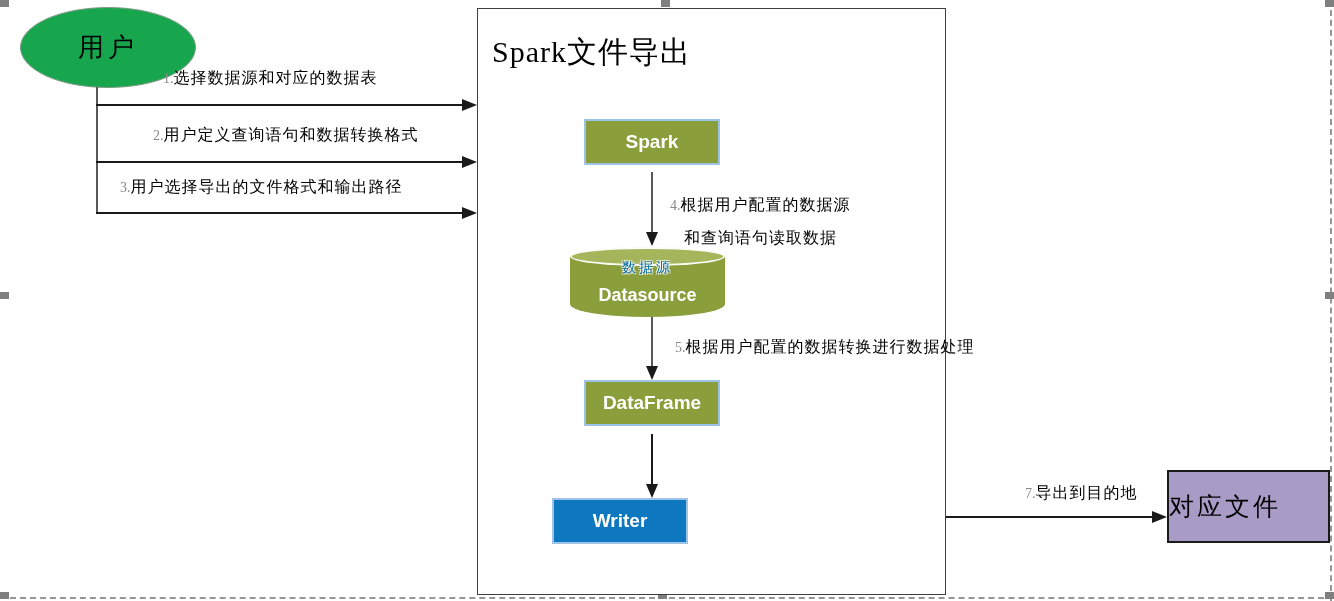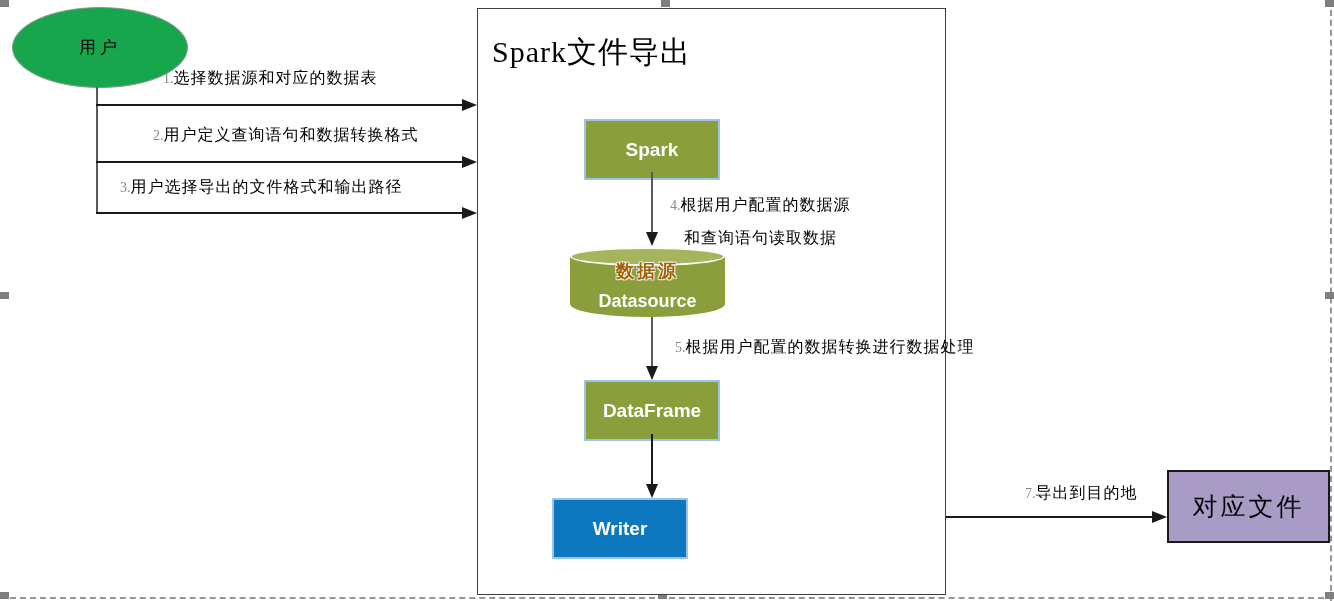--- a/index.html
+++ b/index.html
@@ -9,67 +9,67 @@
     font-family:"Liberation Serif","DejaVu Serif",serif;
     overflow:hidden;
   }
   
   .dash-right { position:absolute; left:1330px; top:0; height:601px; width:0;
     border-left:2px dashed var(--dash-gray); }
   .dash-bottom { position:absolute; left:0; top:597px; width:1334px; height:0;
     border-top:2px dashed var(--dash-gray); }
   .handle { position:absolute; width:9px; height:7px; background:var(--handle-gray); }
   
-  .actor { position:absolute; left:12px; top:7px; width:176px; height:81px;
+  .actor { position:absolute; left:20px; top:7px; width:176px; height:81px;
     background:var(--actor-green); border:1px solid #7d9c86; border-radius:50%;
     display:flex; align-items:center; justify-content:center;
-    font-size:17px; color:#000; letter-spacing:4px; }
+    font-size:26px; color:#000; letter-spacing:4px; }
   
   .hline { position:absolute; height:2px; background:var(--line); }
   .vline { position:absolute; width:2px; background:var(--connector-gray); }
   .tri-right { position:absolute; width:0; height:0;
     border-top:6px solid transparent; border-bottom:6px solid transparent;
     border-left:15px solid var(--line); }
   .tri-down { position:absolute; width:0; height:0;
     border-left:6px solid transparent; border-right:6px solid transparent;
     border-top:14px solid var(--line); }
   
   .step { position:absolute; font-size:16px; color:#000; letter-spacing:1px; white-space:nowrap; }
   .step .num { color:var(--number-gray); font-size:14px; letter-spacing:0; }
   .step .indent { display:inline-block; padding-left:14px; }
   .step2line { line-height:32px; }
   
   .frame { position:absolute; left:477px; top:8px; width:469px; height:587px;
     background:#fff; border:1px solid #3f3f3f; }
   .frame-title { position:absolute; left:492px; top:32px; font-size:30px; color:#000;
     letter-spacing:1px; }
   
-  .node { position:absolute; width:136px; height:61px;
+  .node { position:absolute; width:136px; height:46px;
     border:2px solid var(--node-border-blue);
     display:flex; align-items:center; justify-content:center;
     font-family:"Liberation Sans","DejaVu Sans",sans-serif;
     font-size:19px; font-weight:600; color:#fff; }
   .node-olive { background:var(--olive); }
   .node-blue  { background:var(--writer-blue); }
   
   .cyl { position:absolute; left:570px; top:247px; width:155px; height:70px; }
   .cyl-body { position:absolute; left:0; top:9px; width:155px; height:61px;
     background:var(--olive); border-radius:0 0 78px 78px / 0 0 13px 13px; }
   .cyl-top { position:absolute; left:0; top:0; width:155px; height:19px;
     background:var(--olive-light); border:2px solid rgba(255,255,255,.95); border-radius:50%; }
   .cyl-text { position:absolute; left:0; top:12px; width:100%; text-align:center; }
-  .cyl-cn { font-size:18px; letter-spacing:3px; color:#a16207;
+  .cyl-cn { font-size:14px; letter-spacing:3px; color:#0369a1;
     text-shadow:-1px -1px 0 rgba(255,255,255,.75), 1px -1px 0 rgba(255,255,255,.75),
-                -1px 1px 0 rgba(255,255,255,.75), 1px 1px 0 rgba(255,255,255,.75);font-weight:bold; }
+                -1px 1px 0 rgba(255,255,255,.75), 1px 1px 0 rgba(255,255,255,.75); }
   .cyl-en { font-family:"Liberation Sans","DejaVu Sans",sans-serif;
     font-size:18px; font-weight:700; color:#fff; margin-top:8px; }
   
   .output { position:absolute; left:1167px; top:470px; width:163px; height:73px;
     background:var(--output-purple); border:2px solid #1a1a1a;
-    display:flex; align-items:center; justify-content:center;
+    display:flex; align-items:center; justify-content:flex-start;
     font-size:25px; color:#000; letter-spacing:3px; }
 </style>
 </head>
 <body>
 
 <div class="canvas">
 
   <div class="dash-right"></div>
   <div class="dash-bottom"></div>
   <div class="handle" style="left:0;top:0"></div>

